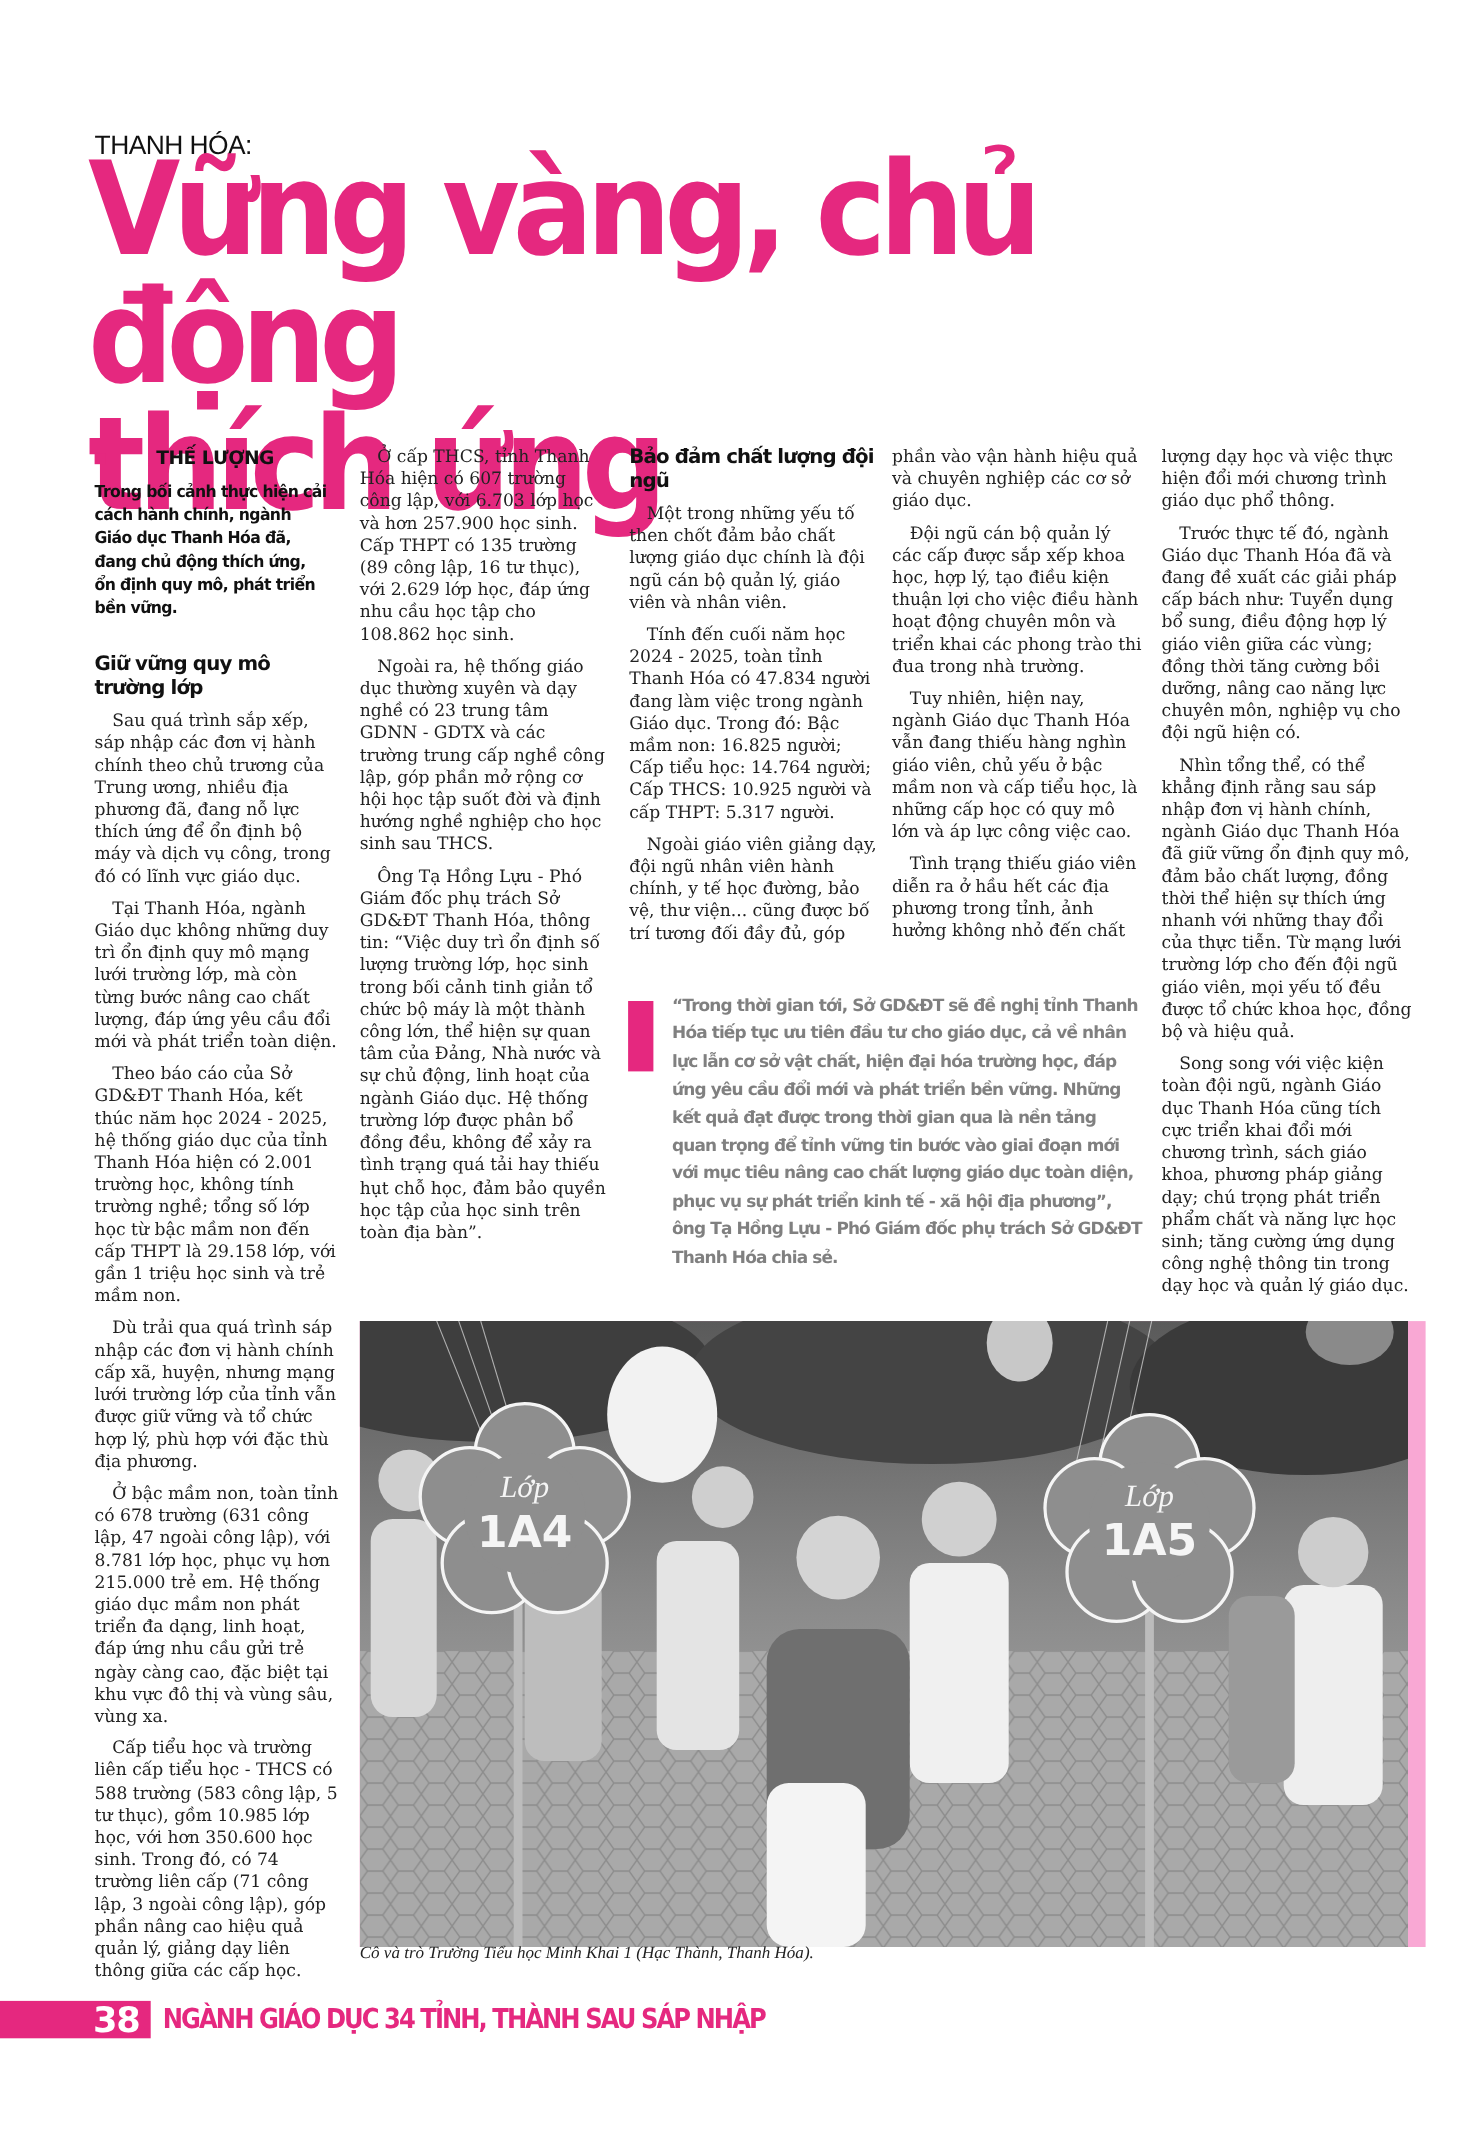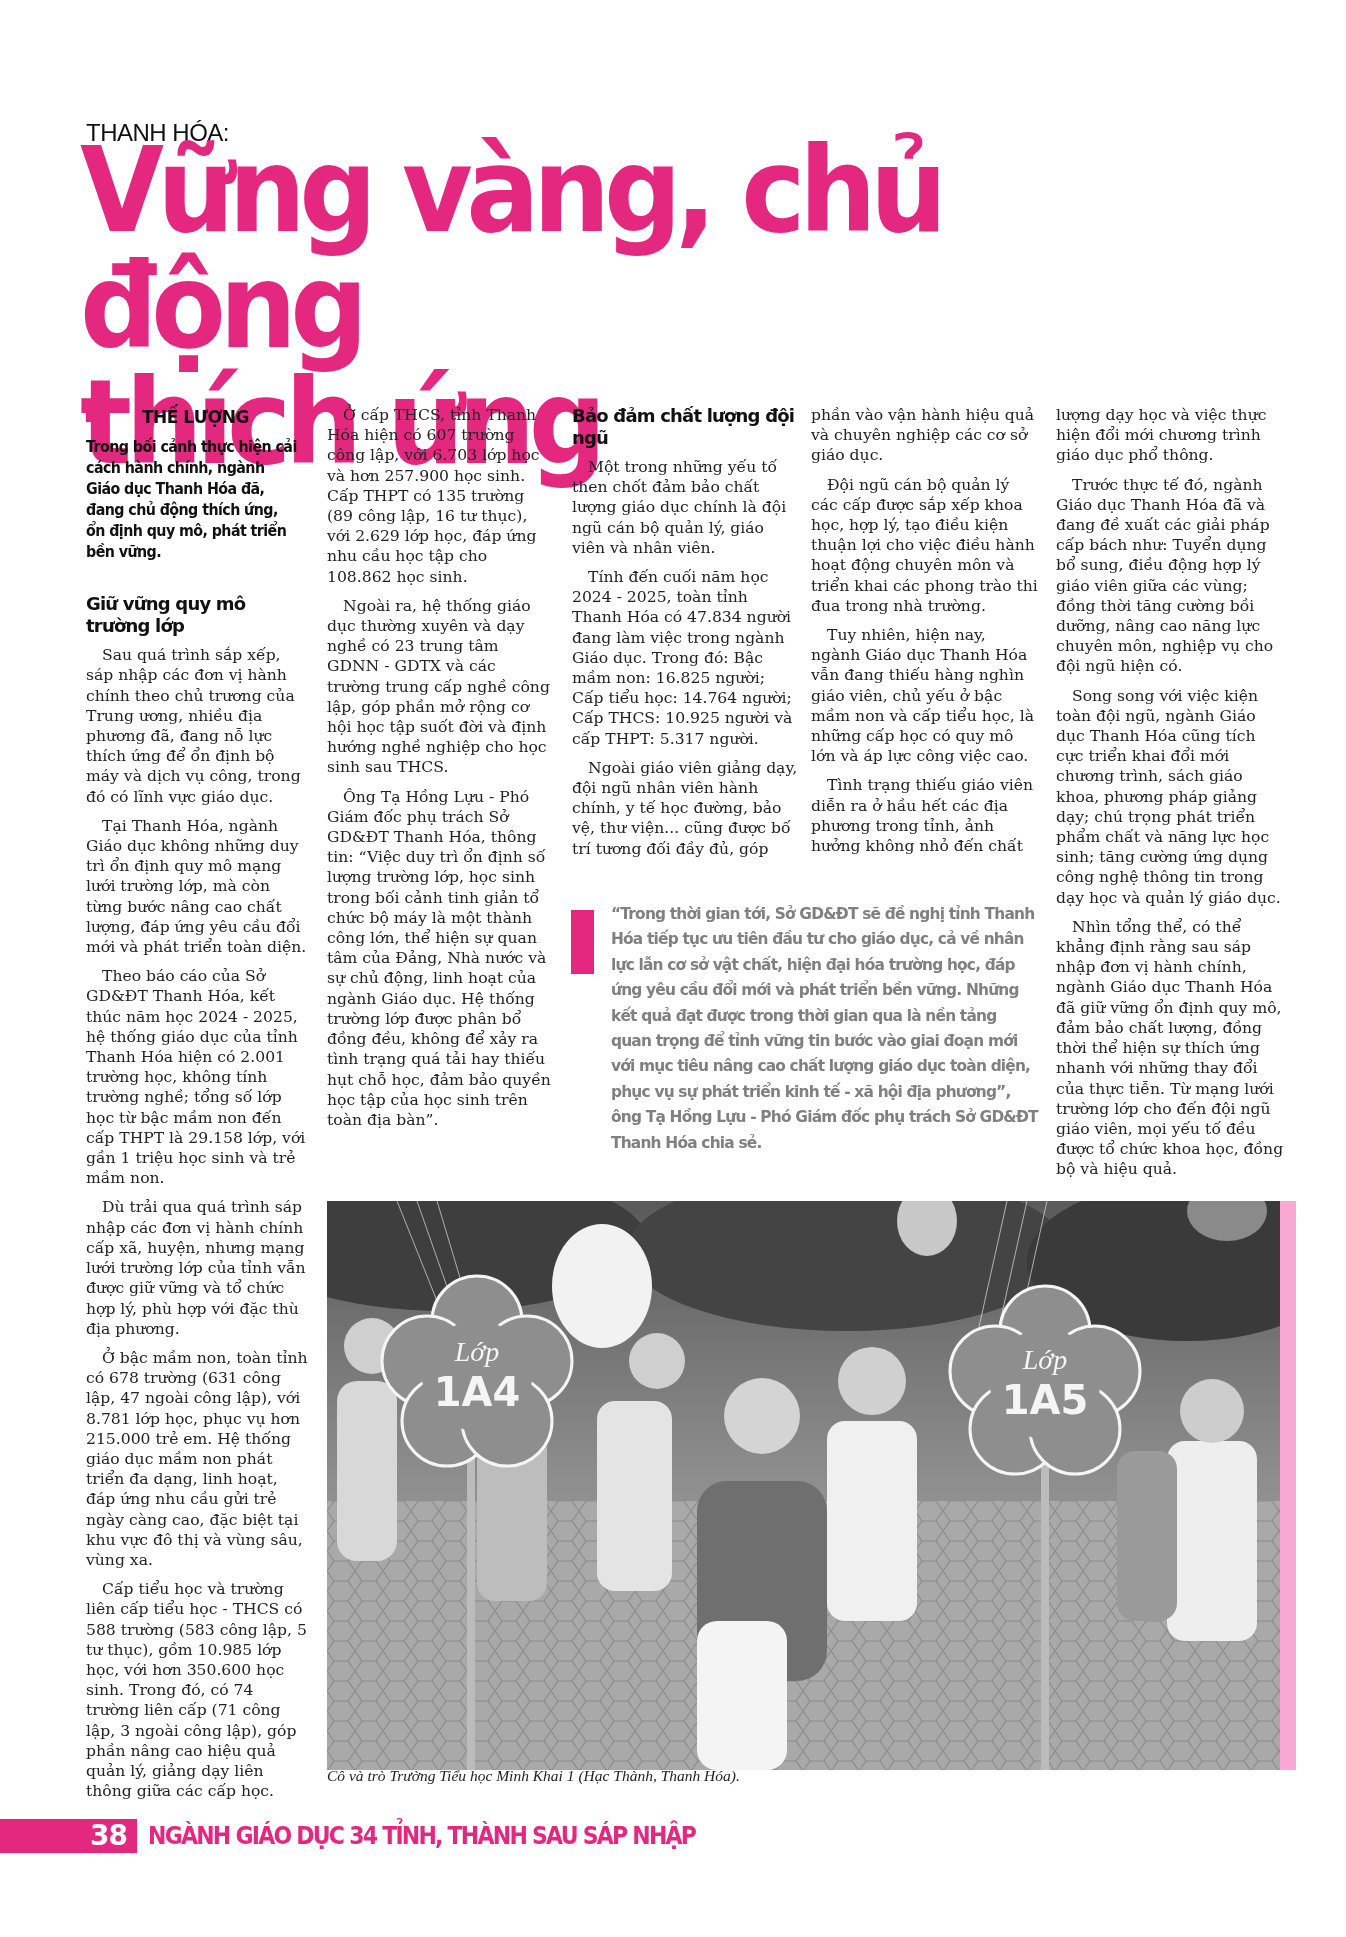--- a/index.html
+++ b/index.html
@@ -12,21 +12,21 @@
     .byline .sq { width: 10px; height: 10px; background: #E5287F; margin-right: 10px; display: inline-block; }
     .sapo { font-family: "DejaVu Sans", sans-serif; font-weight: bold; font-size: 15px; line-height: 21px; letter-spacing: -0.6px; color: #111; margin-bottom: 30px; transform: scaleX(0.95); transform-origin: left top; }
     .subhead { font-family: "DejaVu Sans", sans-serif; font-weight: bold; font-size: 18px; line-height: 22px; letter-spacing: -0.8px; color: #111; margin: 0 0 8px 0; }
     .quote { position: absolute; left: 571px; top: 902px; width: 470px; }
     .quote .bar { position: absolute; left: 0; top: 8px; width: 23px; height: 64px; background: #E5287F; }
     .quote .qt { margin-left: 40px; font-family: "DejaVu Sans", sans-serif; font-weight: bold; font-size: 15.4px; line-height: 25.4px; letter-spacing: -0.8px; color: #808080; }
     .photo { position: absolute; left: 327px; top: 1201px; width: 969px; height: 569px; overflow: hidden; background: #f9a8d4; }
     .photo svg { display: block; }
     .caption { position: absolute; left: 327px; top: 1767px; font-family: "Liberation Serif", serif; font-style: italic; font-size: 15.5px; color: #222; }
     .footer-bar { position: absolute; left: 0; top: 1819px; width: 137px; height: 34px; background: #E5287F; }
-    .page-num { position: absolute; right: 10px; top: 0; font-family: "DejaVu Sans", sans-serif; font-weight: bold; font-size: 28px; line-height: 34px; color: #fff; letter-spacing: -1px; }
+    .page-num { position: absolute; right: 10px; top: 0; font-family: "DejaVu Sans", sans-serif; font-weight: bold; font-size: 32px; line-height: 34px; color: #fff; letter-spacing: -1px; }
     .footer-title { position: absolute; left: 148px; top: 1818px; font-family: "DejaVu Sans", sans-serif; font-weight: bold; font-size: 25px; line-height: 36px; color: #E5287F; letter-spacing: -2px; transform: scaleX(0.88); transform-origin: left top; white-space: nowrap; }
   </style>
 </head>
 <body>
 
 <div class="kicker">THANH HÓA:</div>
 <h1 class="headline">
   <span>Vững vàng, chủ động</span><br>
   <span>thích ứng</span>
 </h1>
@@ -62,22 +62,22 @@
 <div class="col" style="left:811px; top:405px; width:228px;">
   <p style="text-indent:0">phần vào vận hành hiệu quả và chuyên nghiệp các cơ sở giáo dục.</p>
   <p>Đội ngũ cán bộ quản lý các cấp được sắp xếp khoa học, hợp lý, tạo điều kiện thuận lợi cho việc điều hành hoạt động chuyên môn và triển khai các phong trào thi đua trong nhà trường.</p>
   <p>Tuy nhiên, hiện nay, ngành Giáo dục Thanh Hóa vẫn đang thiếu hàng nghìn giáo viên, chủ yếu ở bậc mầm non và cấp tiểu học, là những cấp học có quy mô lớn và áp lực công việc cao.</p>
   <p>Tình trạng thiếu giáo viên diễn ra ở hầu hết các địa phương trong tỉnh, ảnh hưởng không nhỏ đến chất</p>
 </div>
 
 <div class="col" style="left:1056px; top:405px; width:228px;">
   <p style="text-indent:0">lượng dạy học và việc thực hiện đổi mới chương trình giáo dục phổ thông.</p>
   <p>Trước thực tế đó, ngành Giáo dục Thanh Hóa đã và đang đề xuất các giải pháp cấp bách như: Tuyển dụng bổ sung, điều động hợp lý giáo viên giữa các vùng; đồng thời tăng cường bồi dưỡng, nâng cao năng lực chuyên môn, nghiệp vụ cho đội ngũ hiện có.</p>
+  <p>Nhìn tổng thể, có thể khẳng định rằng sau sáp nhập đơn vị hành chính, ngành Giáo dục Thanh Hóa đã giữ vững ổn định quy mô, đảm bảo chất lượng, đồng thời thể hiện sự thích ứng nhanh với những thay đổi của thực tiễn. Từ mạng lưới trường lớp cho đến đội ngũ giáo viên, mọi yếu tố đều được tổ chức khoa học, đồng bộ và hiệu quả.</p>
   <p>Song song với việc kiện toàn đội ngũ, ngành Giáo dục Thanh Hóa cũng tích cực triển khai đổi mới chương trình, sách giáo khoa, phương pháp giảng dạy; chú trọng phát triển phẩm chất và năng lực học sinh; tăng cường ứng dụng công nghệ thông tin trong dạy học và quản lý giáo dục.</p>
-  <p>Nhìn tổng thể, có thể khẳng định rằng sau sáp nhập đơn vị hành chính, ngành Giáo dục Thanh Hóa đã giữ vững ổn định quy mô, đảm bảo chất lượng, đồng thời thể hiện sự thích ứng nhanh với những thay đổi của thực tiễn. Từ mạng lưới trường lớp cho đến đội ngũ giáo viên, mọi yếu tố đều được tổ chức khoa học, đồng bộ và hiệu quả.</p>
 </div>
 
 <div class="quote">
   <div class="bar"></div>
   <div class="qt">“Trong thời gian tới, Sở GD&amp;ĐT sẽ đề nghị tỉnh Thanh Hóa tiếp tục ưu tiên đầu tư cho giáo dục, cả về nhân lực lẫn cơ sở vật chất, hiện đại hóa trường học, đáp ứng yêu cầu đổi mới và phát triển bền vững. Những kết quả đạt được trong thời gian qua là nền tảng quan trọng để tỉnh vững tin bước vào giai đoạn mới với mục tiêu nâng cao chất lượng giáo dục toàn diện, phục vụ sự phát triển kinh tế - xã hội địa phương”, ông Tạ Hồng Lựu - Phó Giám đốc phụ trách Sở GD&amp;ĐT Thanh Hóa chia sẻ.</div>
 </div>
 
 <div class="photo">
   <svg width="953" height="569" viewBox="0 0 953 569" xmlns="http://www.w3.org/2000/svg">
     <defs>

